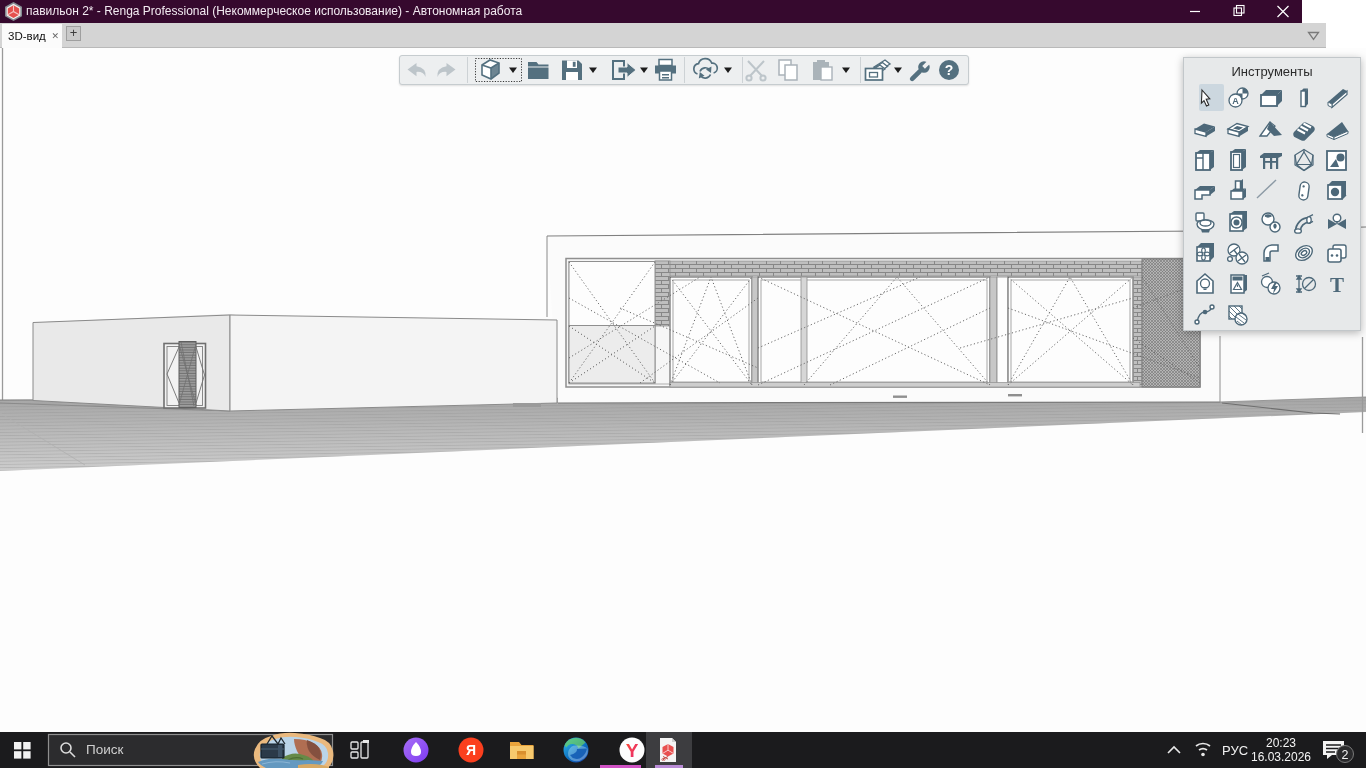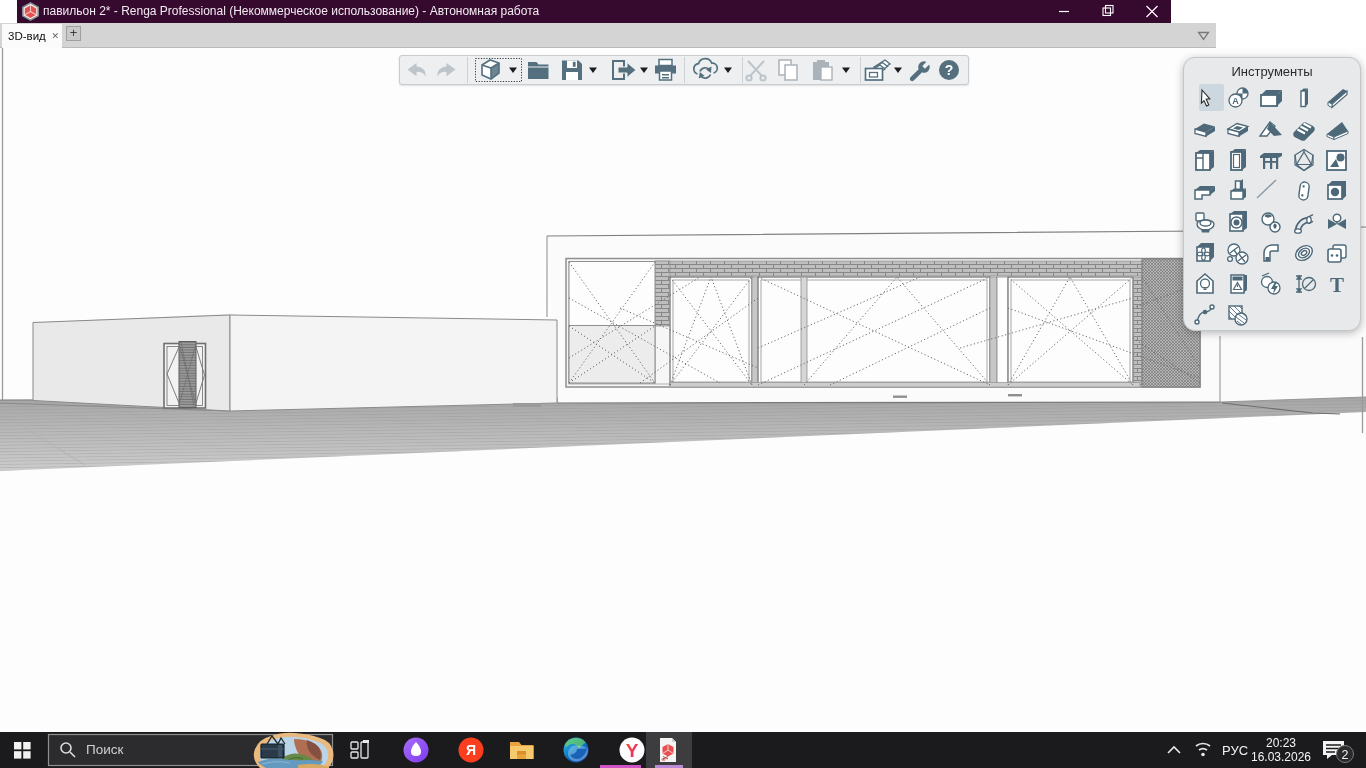--- a/index.html
+++ b/index.html
@@ -1,27 +1,27 @@
 <!DOCTYPE html>
 <html><head><meta charset="utf-8">
 <style>
 *{margin:0;padding:0;box-sizing:border-box}
 html,body{width:1366px;height:768px;overflow:hidden;background:#fff;font-family:"Liberation Sans",sans-serif}
 .abs{position:absolute}
-#titlebar{position:absolute;left:17px;top:0;width:1154px;height:23px;background:#36092e}
+#titlebar{position:absolute;left:0;top:0;width:1302px;height:23px;background:#36092e}
 #title-text{position:absolute;left:26px;top:4px;font-size:12px;color:#f3ebf2;white-space:nowrap}
-#tabbar{position:absolute;left:0;top:23px;width:1216px;height:25px;background:#d4d4d4;border-bottom:1px solid #b9b9b9}
+#tabbar{position:absolute;left:0;top:23px;width:1326px;height:25px;background:#d4d4d4;border-bottom:1px solid #b9b9b9}
 #tab1{position:absolute;left:2px;top:1px;width:60px;height:24px;background:#fbfbfb;font-size:11.5px;color:#111}
 #tab1 span.lbl{position:absolute;left:6px;top:6px}
 #tab1 span.cls{position:absolute;right:3px;top:7px;color:#666;font-size:9px}
 #tabplus{position:absolute;left:66px;top:3px;width:15px;height:15px;background:#c9c9c9;border:1px solid #9f9f9f;color:#3c3c3c;font-size:13px;line-height:12px;text-align:center}
 #canvas{position:absolute;left:0;top:48px;width:1366px;height:684px;background:#fdfdfd}
 #taskbar{position:absolute;left:0;top:732px;width:1366px;height:52px;background:#1b1b1d}
 #toolbar{position:absolute;left:399px;top:55px;width:570px;height:30px;background:#edeff0;border:1px solid #c6cccf;border-radius:3px;box-shadow:0 1px 2px rgba(0,0,0,.12)}
-#toolspanel{position:absolute;left:1183px;top:57px;width:178px;height:274px;background:#e7e9ea;border:1px solid #c2c7ca;border-radius:12px;box-shadow:0 2px 8px rgba(0,0,0,.28)}
+#toolspanel{position:absolute;left:1183px;top:57px;width:178px;height:274px;background:#e7e9ea;border:1px solid #c2c7ca;border-radius:0;box-shadow:0 2px 8px rgba(0,0,0,.28)}
 #tp-title{position:absolute;left:0;top:6px;width:100%;text-align:center;font-size:13px;color:#2b2b2b}
 </style></head>
 <body>
 <div id="titlebar">
   <svg class="abs" style="left:4px;top:2px" width="19" height="19" viewBox="0 0 19 19">
     <polygon points="9.5,0 18,4.8 18,14.2 9.5,19 1,14.2 1,4.8" fill="#848a91"></polygon>
     <polygon points="9.5,1.8 16.4,5.7 16.4,13.4 9.5,17.2 2.6,13.4 2.6,5.7" fill="#f2f0f0"></polygon>
     <polygon points="9.5,3.2 15.2,6.4 15.2,12.8 9.5,16 3.8,12.8 3.8,6.4" fill="#e4504e"></polygon>
     <path d="M9.5 3.2 L9.5 9.6 L15.2 12.8 M9.5 9.6 L3.8 12.8" stroke="#f6c4c3" stroke-width="1.1" fill="none"></path>
   </svg>

